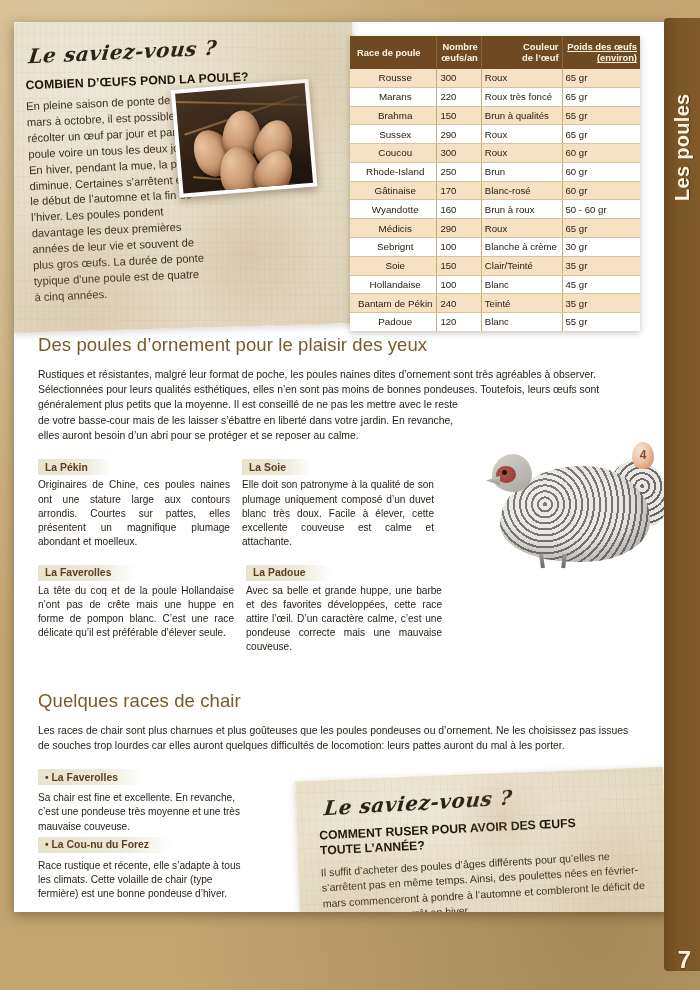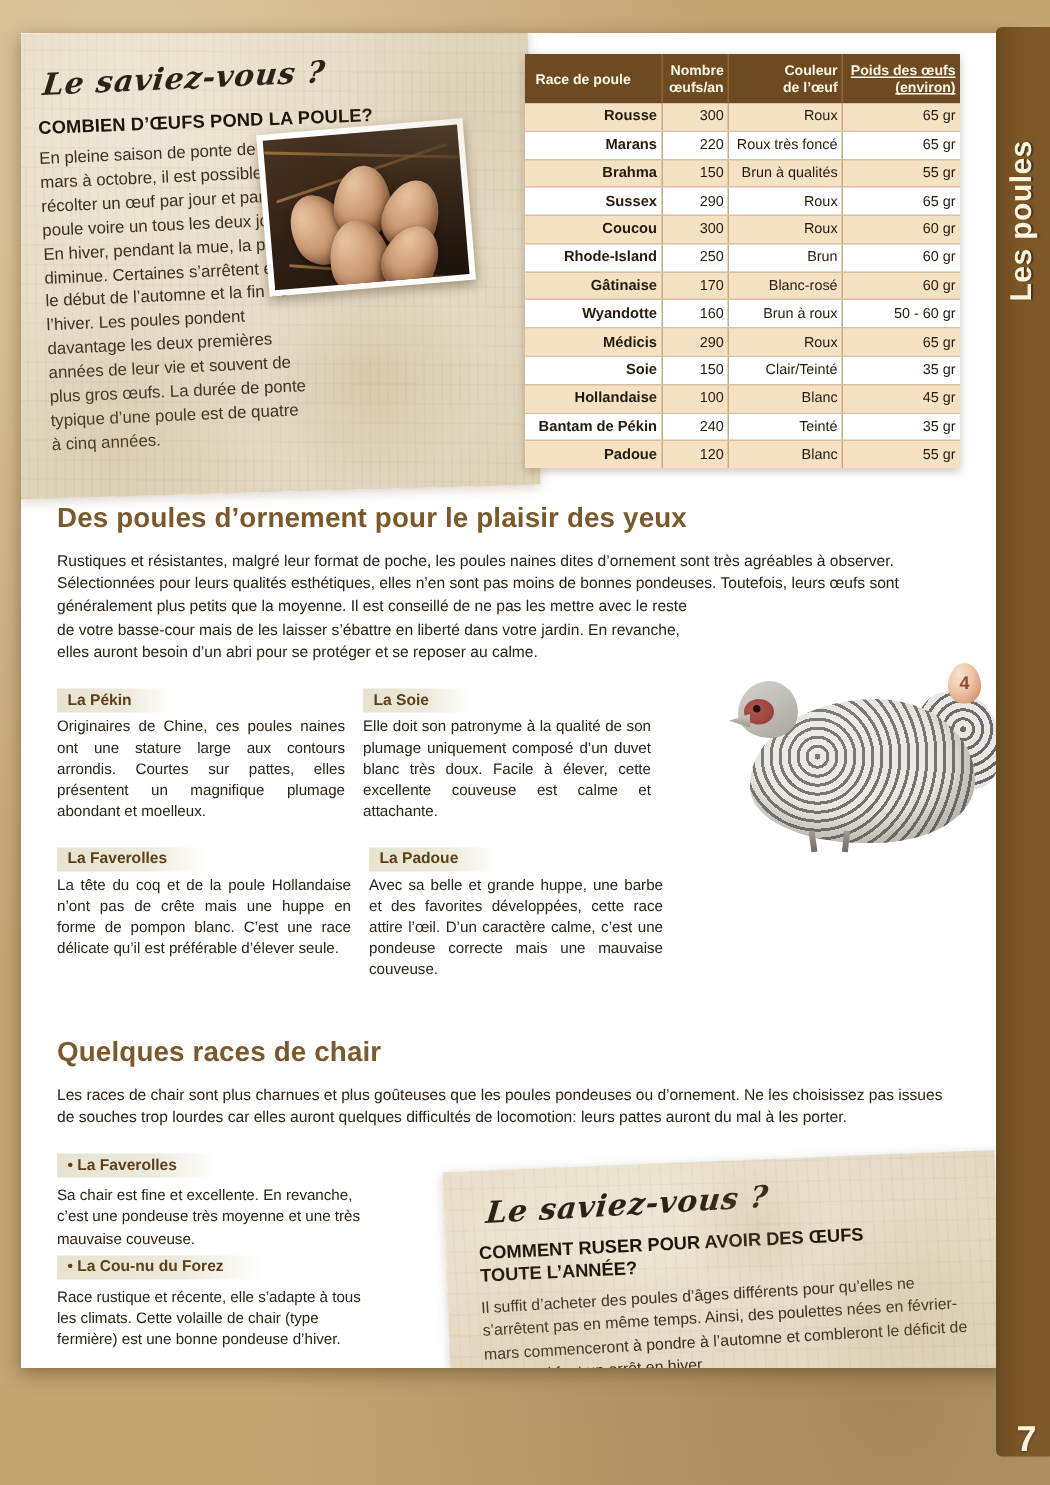--- a/index.html
+++ b/index.html
@@ -150,38 +150,38 @@
   .egg-table th {
     background: #6d4a21; color: #fff6e4;
     font-size: 9.4px; font-weight: bold;
     padding: 5px 3px; line-height: 1.22;
     border-right: 1px solid #8a6436;
     text-align: right;
   }
   .egg-table th:first-child { text-align: left; padding-left: 7px; }
   .egg-table th:last-child { border-right: none; text-decoration: underline; }
   .egg-table td {
-    padding: 3.4px 3px; text-align: right;
+    padding: 3.4px 3px; text-align: left;
     border-right: 1px solid #c9ab82;
     border-bottom: 1px solid #d8c0a0;
     color: #241a0e;
   }
   .egg-table td:last-child { border-right: none; }
   .egg-table td.breed {
-    text-align: right; padding-left: 7px; font-weight: bold; font-size: 9.8px;
+    text-align: center; padding-left: 7px; font-weight: normal; font-size: 9.8px;
   }
   .egg-table tbody tr:nth-child(odd) td { background: #f6e2c3; }
   .egg-table tbody tr:nth-child(even) td { background: #ffffff; }
   .egg-table tbody tr:last-child td { border-bottom: none; }
 
   
   .content { position: absolute; left: 24px; top: 312px; width: 600px; }
 
   h2.section-title {
-    font-size: 18.5px; font-weight: bold;
+    font-size: 18.5px; font-weight: normal;
     color: #7a5a2b; margin-bottom: 11px;
     letter-spacing: .1px;
   }
   p.intro {
     font-size: 10.4px; color: #2a2218; line-height: 1.46;
     width: 600px;
   }
   p.intro.narrow { width: 420px; }
 
   
@@ -420,20 +420,26 @@
             <td>Brun à roux</td>
             <td>50 - 60 gr</td>
           </tr>
           <tr>
             <td class="breed">Médicis</td>
             <td>290</td>
             <td>Roux</td>
             <td>65 gr</td>
           </tr>
           <tr>
+            <td class="breed">Sebrignt</td>
+            <td>100</td>
+            <td>Blanche à crème</td>
+            <td>30 gr</td>
+          </tr>
+          <tr>
             <td class="breed">Soie</td>
             <td>150</td>
             <td>Clair/Teinté</td>
             <td>35 gr</td>
           </tr>
           <tr>
             <td class="breed">Hollandaise</td>
             <td>100</td>
             <td>Blanc</td>
             <td>45 gr</td>

